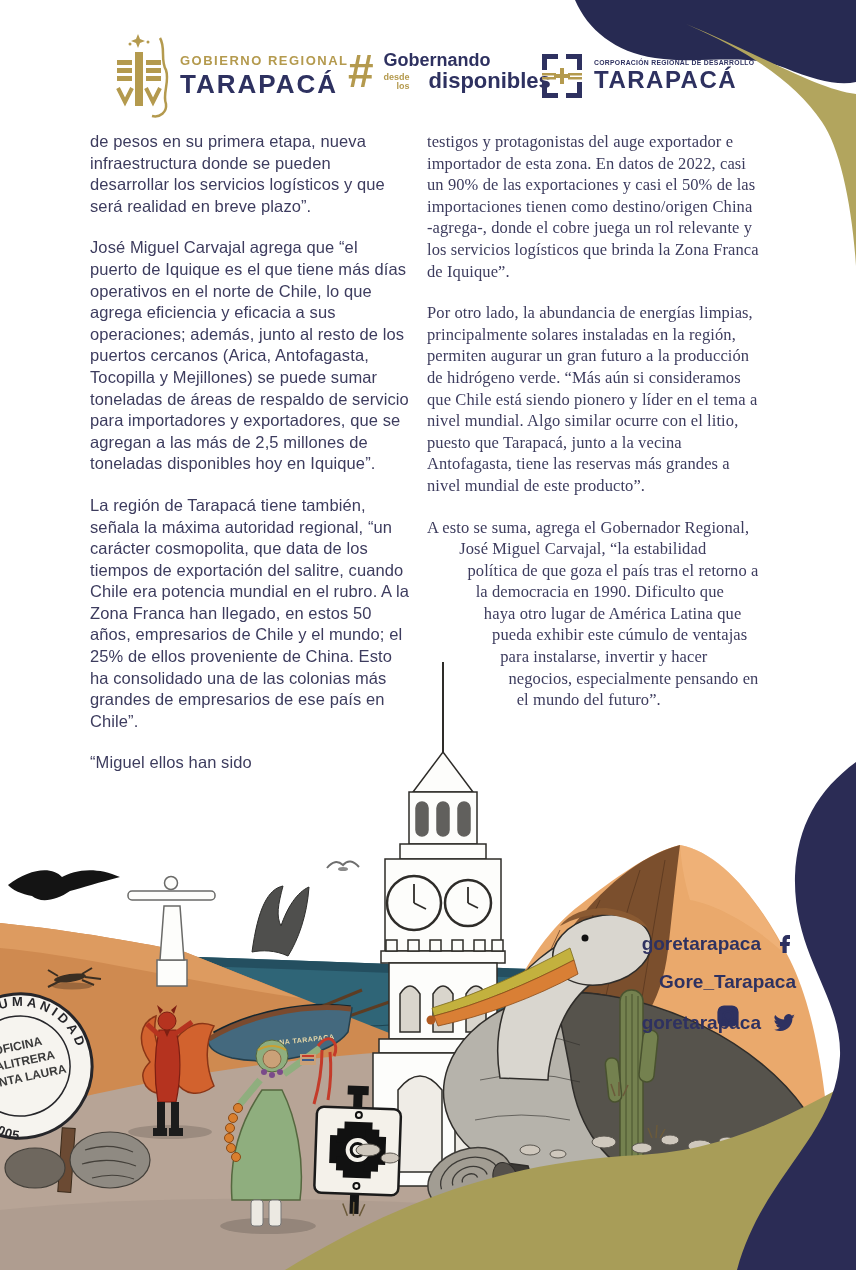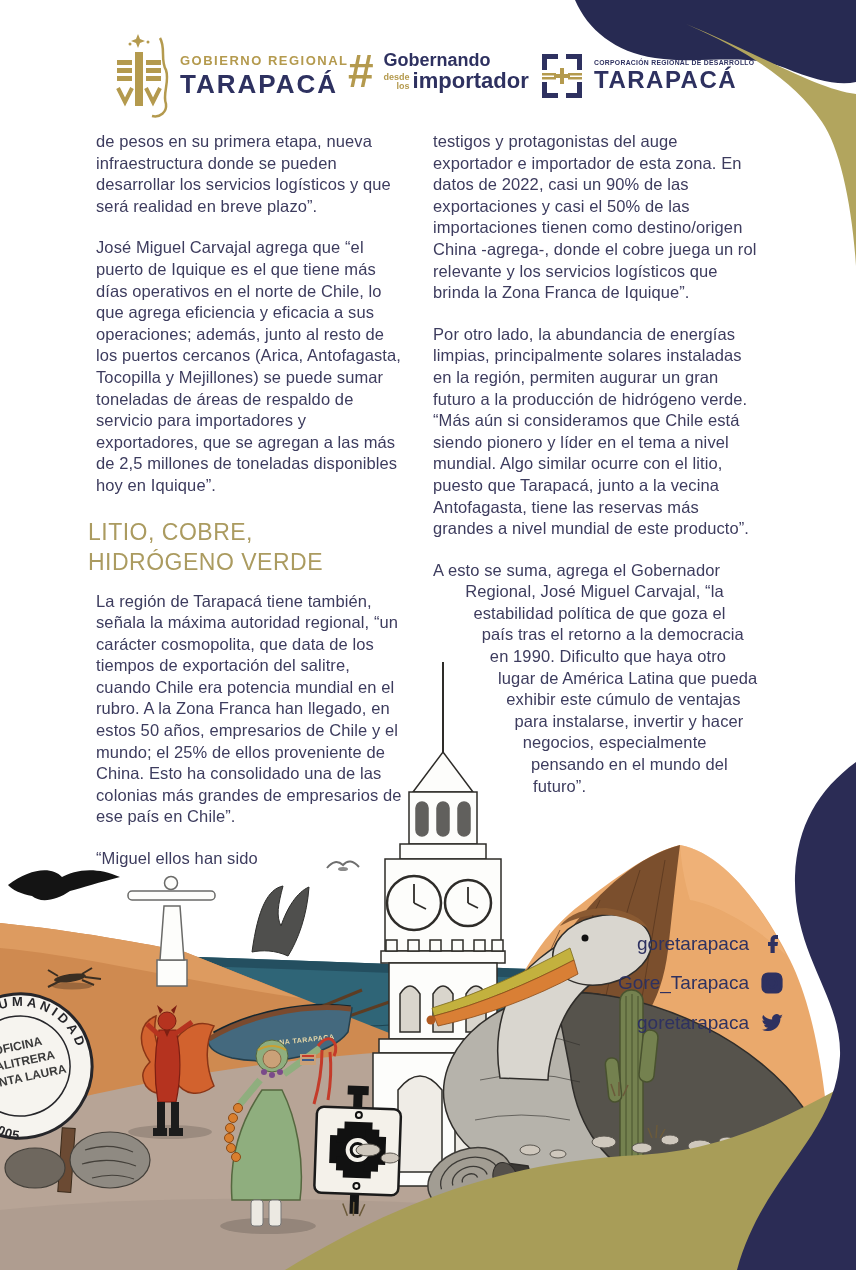--- a/index.html
+++ b/index.html
@@ -9,38 +9,38 @@
   
   .header{position:absolute;top:22px;left:0;width:856px;height:105px;z-index:2;}
   .logo{position:absolute;display:flex;align-items:center;gap:10px;}
   .logo-gore{left:108px;top:10px;}
   .logo-hash{left:348px;top:28px;}
   .logo-corp{left:540px;top:30px;}
   .gore-text .l1{color:#b49a4e;font-size:13px;letter-spacing:1.5px;font-weight:bold;}
   .gore-text .l2{color:#2e3160;font-size:26px;font-weight:bold;letter-spacing:2px;margin-top:1px;}
   .hash-mark{color:#b49a4e;font-size:46px;font-weight:bold;line-height:40px;}
   .hash-text .l1{color:#2e3160;font-size:18px;font-weight:bold;}
-  .hash-row{display:flex;align-items:flex-end;gap:3px;}
+  .hash-row{display:flex;align-items:flex-end;gap:19px;}
   .hash-small{color:#b49a4e;font-size:9px;font-weight:bold;line-height:9px;text-align:right;}
   .hash-text .l4{color:#2e3160;font-size:22px;font-weight:bold;line-height:20px;}
   .corp-text .l1{color:#2e3160;font-size:6.8px;font-weight:bold;letter-spacing:.3px;}
   .corp-text .l2{color:#2e3160;font-size:24px;font-weight:bold;letter-spacing:1.5px;}
   
   .col{position:absolute;top:131px;z-index:2;color:#3d3c5e;font-size:16.5px;line-height:21.6px;letter-spacing:.1px;}
-  .col p{margin:0 0 20px 8px;}
+  .col p{margin:0 0 20px 2px;}
   .col-left{left:88px;width:321px;}
-  .col-right{left:425px;width:334px;}
+  .col-right{left:425px;width:334px;font-family:Liberation Serif, serif;}
   .section-heading{color:#ab9b60;font-size:23px;line-height:30px;letter-spacing:.5px;margin:6px 0 14px 0;}
   .tower-wedge{float:left;width:100px;height:244px;
       shape-outside:polygon(0 44px,24px 44px,100px 244px,0 244px);shape-margin:8px;}
   
-  .social-row{position:absolute;right:72px;display:flex;align-items:center;gap:11px;z-index:3;
-      color:#2e3160;font-size:19px;font-weight:normal;text-align:right;}
+  .social-row{position:absolute;right:60px;display:flex;align-items:center;gap:11px;z-index:3;
+      color:#2e3160;font-size:19px;font-weight:bold;text-align:right;}
   .social-row svg{width:24px;height:24px;fill:#2e3160;}
-  .s1{top:932px;} .s2{top:971px;} .s3{top:1011px;}
+  .s1{top:932px;} .s2{top:971px;flex-direction:column;} .s3{top:1011px;}
 </style>
 </head>
 <body>
 
 <svg id="bg-art" viewBox="0 0 856 1270" xmlns="http://www.w3.org/2000/svg">
 
   <path fill="#272a52" d="M575,0 C588,30 615,52 655,58 C700,65 745,52 785,68 C815,80 838,86 856,82 L856,0 Z"></path>
   <path fill="#b2a55e" d="M686,24 C750,52 795,82 822,122 C840,148 852,205 856,266 L856,94 C818,90 755,52 686,24 Z"></path>
 
   <g>
@@ -298,21 +298,21 @@
 
   <div class="logo logo-hash">
     <div class="hash-mark">#</div>
     <div class="hash-text">
       <div class="l1">Gobernando</div>
       <div class="hash-row">
         <div class="hash-small">
           <div>desde</div>
           <div>los</div>
         </div>
-        <div class="l4">importador</div>
+        <div class="l4">disponibles</div>
       </div>
     </div>
   </div>
 
   <div class="logo logo-corp">
     <svg width="44" height="48" viewBox="0 0 44 48">
       <g fill="#2e3160">
         <path d="M2,18 V2 H18 V7 H7 V18 Z"></path>
         <path d="M42,18 V2 H26 V7 H37 V18 Z"></path>
         <path d="M2,30 V46 H18 V41 H7 V30 Z"></path>
@@ -330,24 +330,20 @@
     <div class="corp-text">
       <div class="l1">CORPORACIÓN REGIONAL DE DESARROLLO</div>
       <div class="l2">TARAPACÁ</div>
     </div>
   </div>
 </div>
 
 <div class="col col-left">
   <p>de pesos en su primera etapa, nueva infraestructura donde se pueden desarrollar los servicios logísticos y que será realidad en breve plazo”.</p>
   <p>José Miguel Carvajal agrega que “el puerto de Iquique es el que tiene más días operativos en el norte de Chile, lo que agrega eficiencia y eficacia a sus operaciones; además, junto al resto de los puertos cercanos (Arica, Antofagasta, Tocopilla y Mejillones) se puede sumar toneladas de áreas de respaldo de servicio para importadores y exportadores, que se agregan a las más de 2,5 millones de toneladas disponibles hoy en Iquique”.</p>
-  <div class="section-heading">
-    <div>LITIO, COBRE,</div>
-    <div>HIDRÓGENO VERDE</div>
-  </div>
   <p>La región de Tarapacá tiene también, señala la máxima autoridad regional, “un carácter cosmopolita, que data de los tiempos de exportación del salitre, cuando Chile era potencia mundial en el rubro. A la Zona Franca han llegado, en estos 50 años, empresarios de Chile y el mundo; el 25% de ellos proveniente de China. Esto ha consolidado una de las colonias más grandes de empresarios de ese país en Chile”.</p>
   <p>“Miguel ellos han sido</p>
 </div>
 
 <div class="col col-right">
   <p>testigos y protagonistas del auge exportador e importador de esta zona. En datos de 2022, casi un 90% de las exportaciones y casi el 50% de las importaciones tienen como destino/origen China -agrega-, donde el cobre juega un rol relevante y los servicios logísticos que brinda la Zona Franca de Iquique”.</p>
   <p>Por otro lado, la abundancia de energías limpias, principalmente solares instaladas en la región, permiten augurar un gran futuro a la producción de hidrógeno verde. “Más aún si consideramos que Chile está siendo pionero y líder en el tema a nivel mundial. Algo similar ocurre con el litio, puesto que Tarapacá, junto a la vecina Antofagasta, tiene las reservas más grandes a nivel mundial de este producto”.</p>
   <p>
     <span class="tower-wedge"></span>
     <span>A esto se suma, agrega el Gobernador Regional, José Miguel Carvajal, “la estabilidad política de que goza el país tras el retorno a la democracia en 1990. Dificulto que haya otro lugar de América Latina que pueda exhibir este cúmulo de ventajas para instalarse, invertir y hacer negocios, especialmente pensando en el mundo del futuro”.</span>

